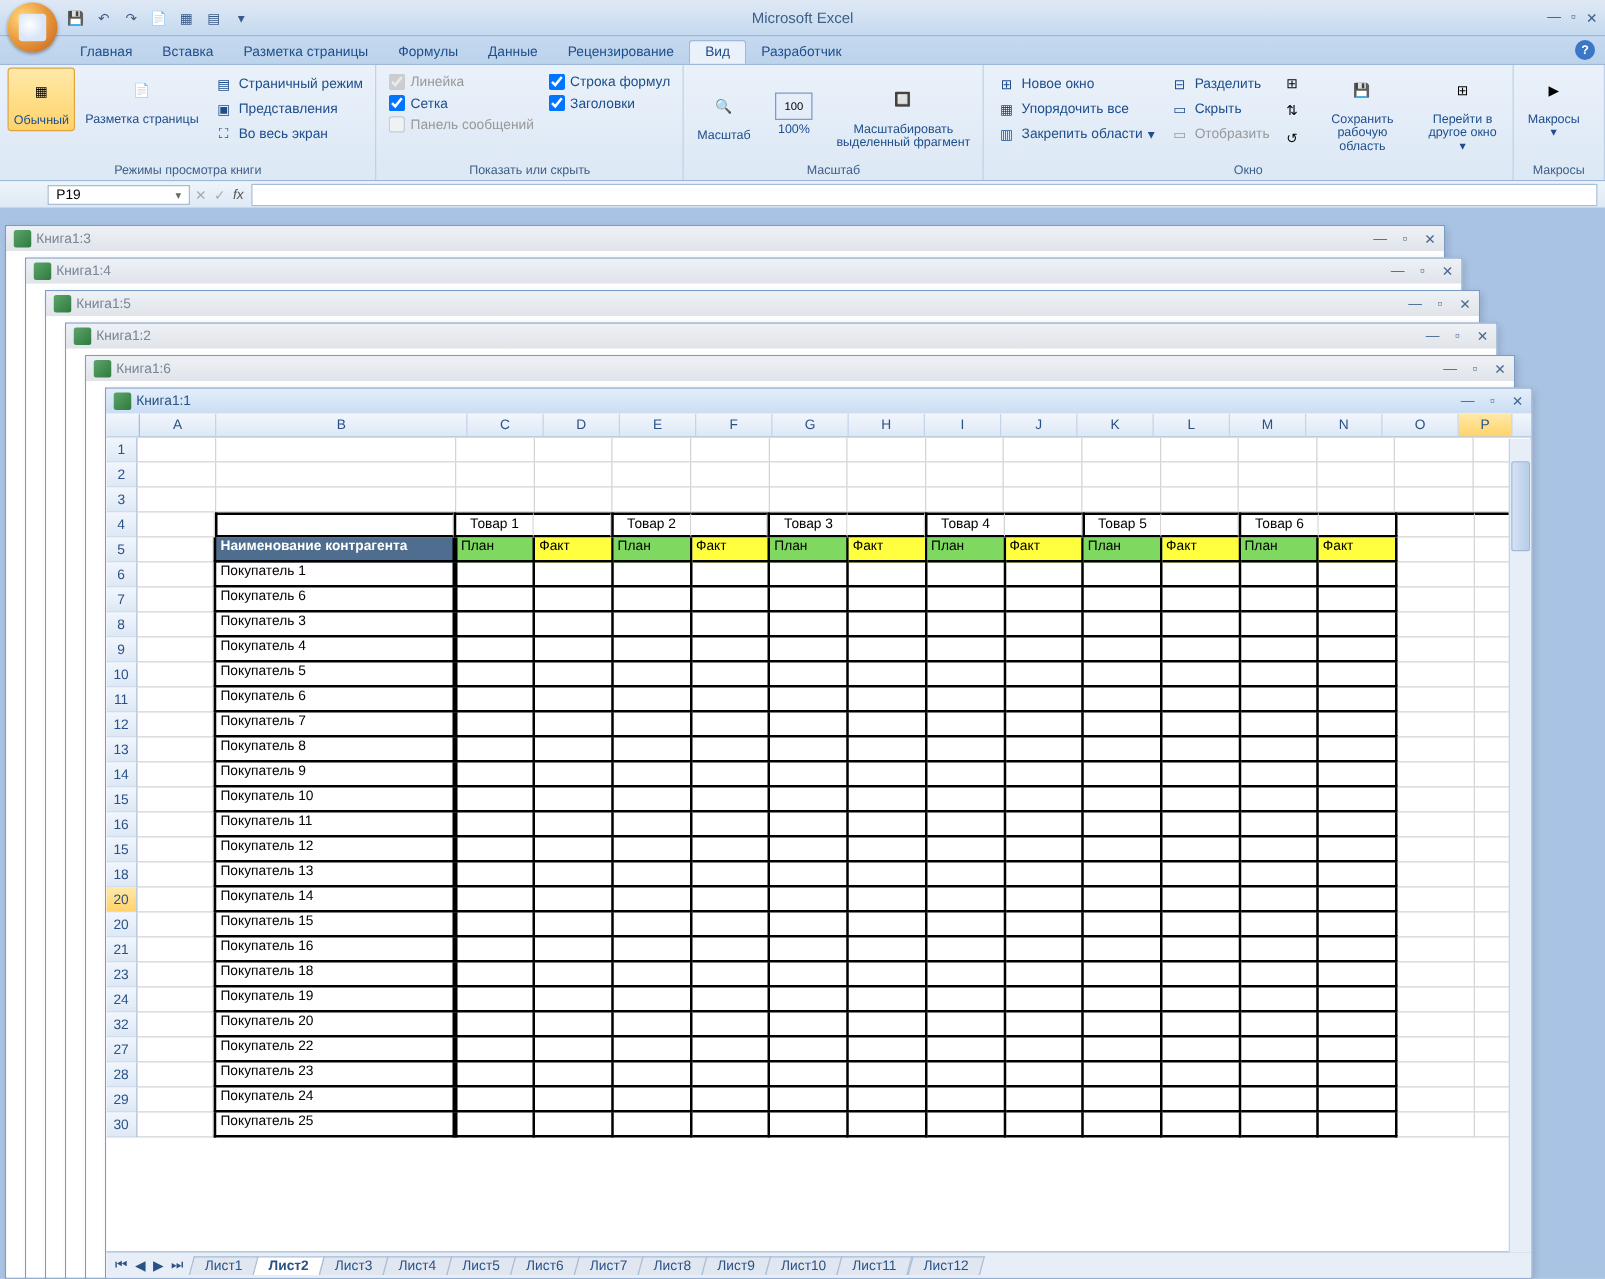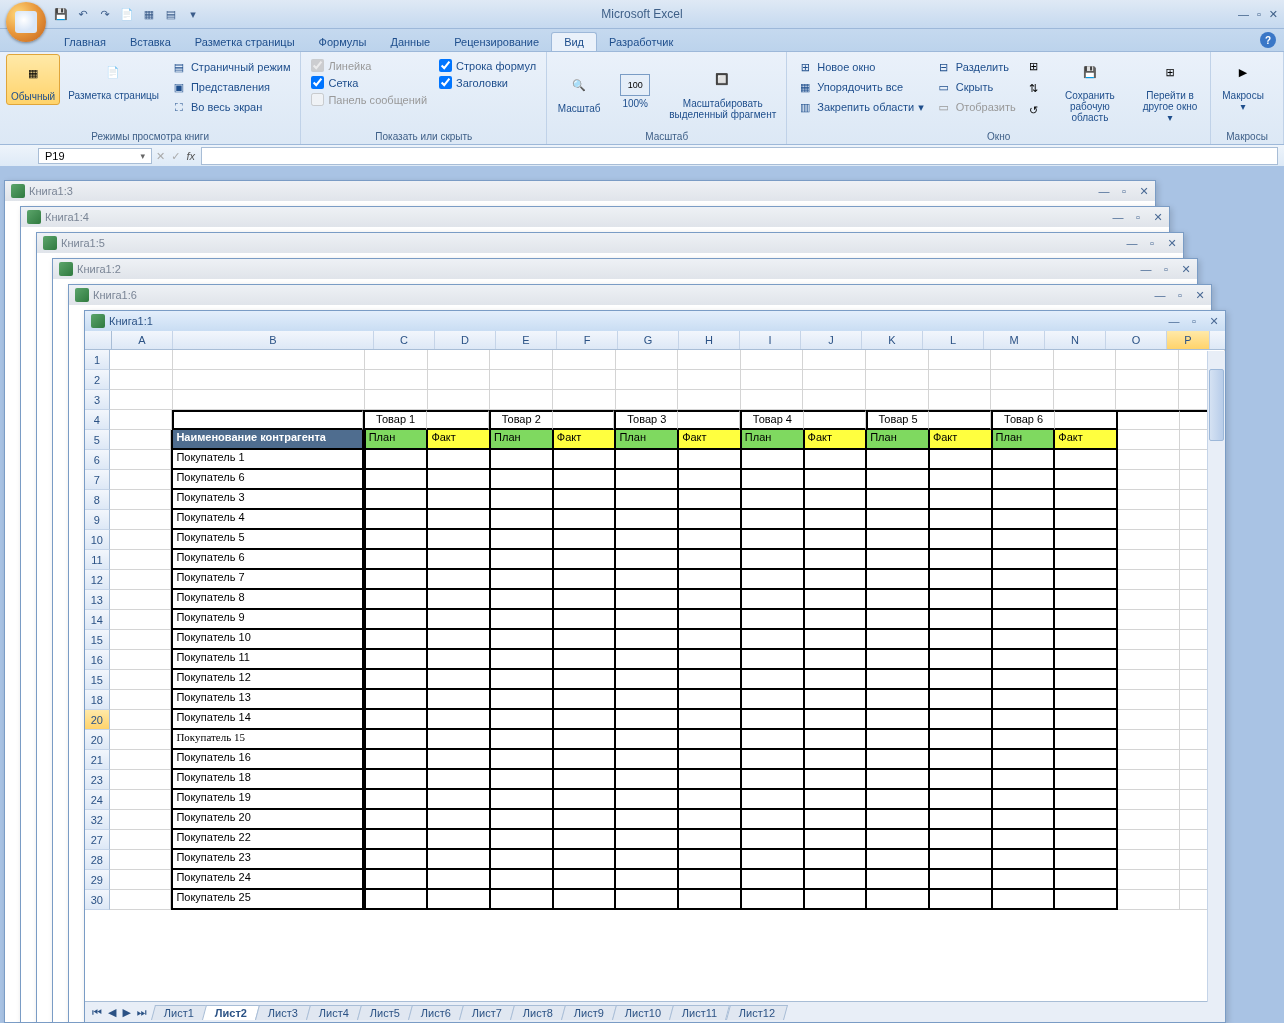--- a/index.html
+++ b/index.html
@@ -696,21 +696,21 @@
               <div class="cell bb br" style="width: 60px;"></div>
               <div class="cell bb br" style="width: 60px;"></div>
               <div class="cell bb br" style="width: 60px;"></div>
               <div class="cell bb br" style="width: 60px;"></div>
               <div class="cell" style="width: 60px;"></div>
               <div class="cell" style="width: 42px;"></div>
             </div>
             <div class="row">
               <div class="rowhdr">20</div>
               <div class="cell" style="width: 60px;"></div>
-              <div class="cell bl br bb" style="width: 200px; font-family: Liberation Serif, serif;">Покупатель 15</div>
+              <div class="cell bl br bb" style="width: 200px;">Покупатель 15</div>
               <div class="cell bb br bl" style="width: 60px;"></div>
               <div class="cell bb br" style="width: 60px;"></div>
               <div class="cell bb br" style="width: 60px;"></div>
               <div class="cell bb br" style="width: 60px;"></div>
               <div class="cell bb br" style="width: 60px;"></div>
               <div class="cell bb br" style="width: 60px;"></div>
               <div class="cell bb br" style="width: 60px;"></div>
               <div class="cell bb br" style="width: 60px;"></div>
               <div class="cell bb br" style="width: 60px;"></div>
               <div class="cell bb br" style="width: 60px;"></div>

